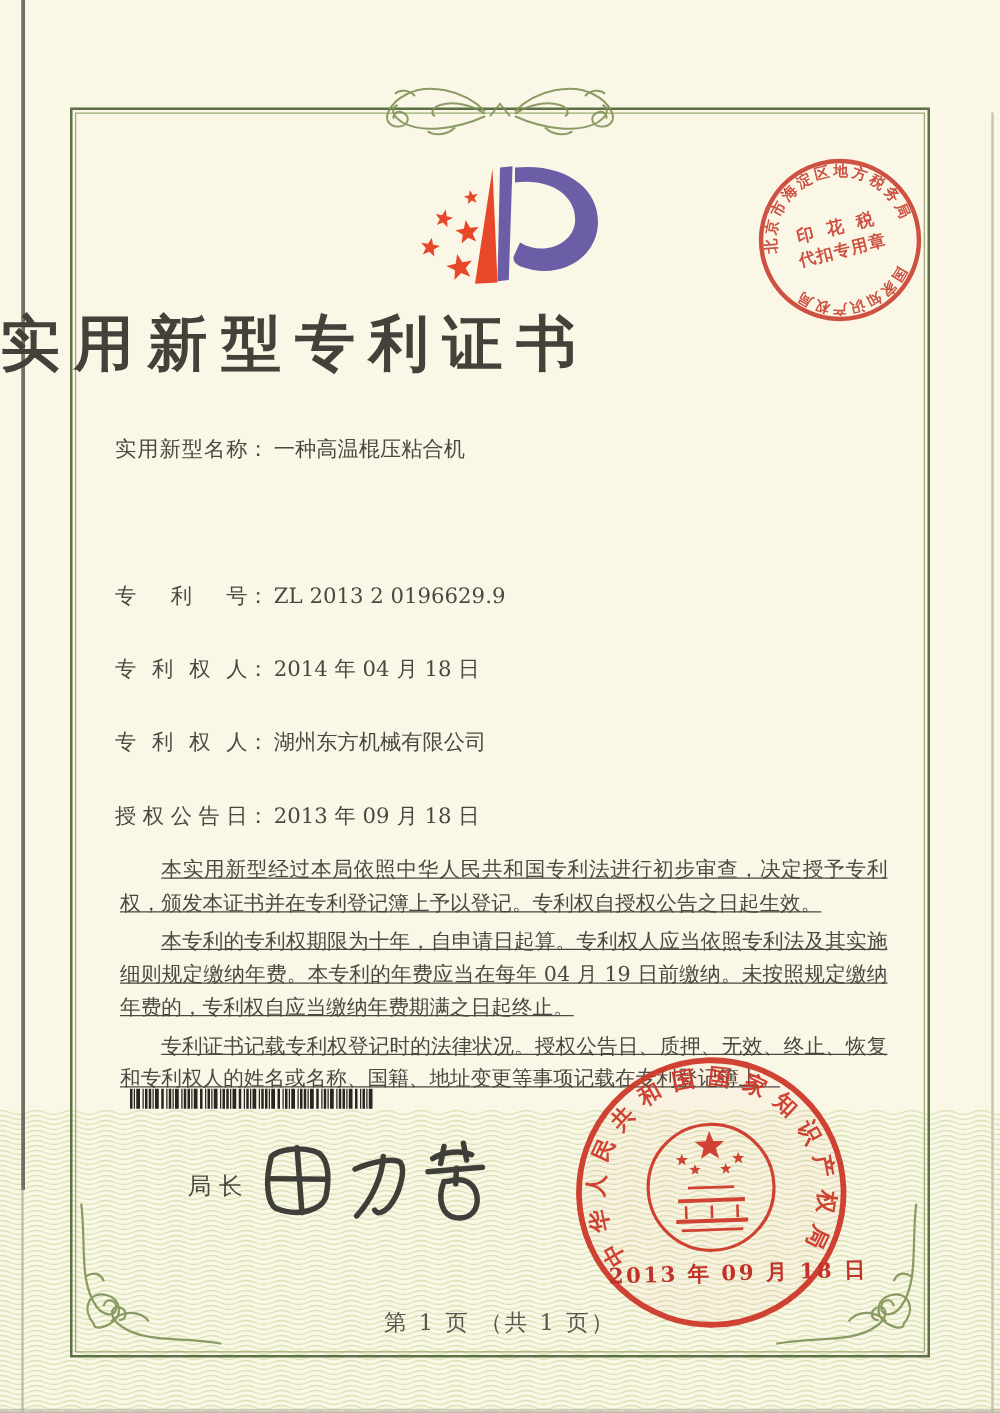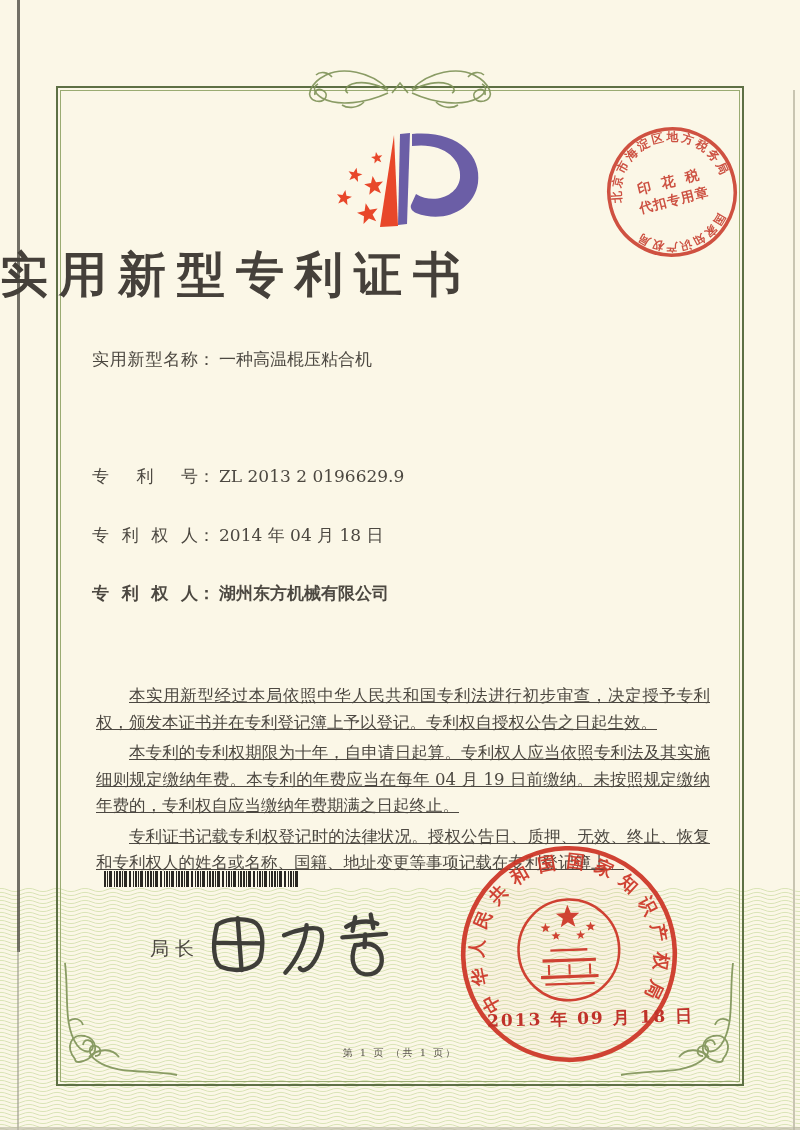--- a/index.html
+++ b/index.html
@@ -33,21 +33,21 @@
          text-align:justify;color:#4c4841;}
   .paras p{margin:4px;text-indent:2em;text-decoration:underline;}
   .barcode{left:104px;top:871px;width:204px;height:16px;z-index:4;font-size:0;white-space:nowrap;}
   .barcode i{display:inline-block;height:16px;background:#2a2722;}
   .director{left:150px;top:936px;font-size:19px;letter-spacing:6px;color:#4a463f;z-index:4;}
   .sig{left:203px;top:891px;width:198px;height:104px;z-index:4;transform:rotate(-2deg);}
   .sr{position:absolute;opacity:0;font-size:2px;pointer-events:none;}
   .seal{left:456px;top:841px;width:226px;height:226px;z-index:5;opacity:.93;transform:rotate(-2deg);}
   .sealdate{left:487px;top:1007px;font-size:17px;font-weight:600;letter-spacing:2px;
             color:#c0322a;z-index:6;transform:rotate(-1.5deg);white-space:nowrap;}
-  .footer{left:0;width:800px;top:1046px;text-align:center;font-size:10px;letter-spacing:2px;
+  .footer{left:0;width:800px;top:1046px;text-align:center;font-size:18px;letter-spacing:2px;
           color:#5a564e;z-index:4;}
 </style>
 </head>
 <body>
 
 <div class="page">
 
   <div class="abs edge-l"></div>
   <div class="abs edge-l2"></div>
   <div class="abs edge-r"></div>
@@ -181,21 +181,22 @@
       <textPath href="#txBot" startOffset="50%" text-anchor="middle">国家知识产权局</textPath>
     </text>
   </svg>
 
   <div class="abs title">实用新型专利证书</div>
 
   <div class="abs fields">
       <div class="frow" style="top: 0px;"><span class="flabel">实用新型名称</span><span class="fcolon">：</span><span>一种高温棍压粘合机</span></div>
       <div class="frow" style="top: 117.2px;"><span class="flabel">专利号</span><span class="fcolon">：</span><span>ZL 2013 2 0196629.9</span></div>
       <div class="frow" style="top: 175.8px;"><span class="flabel">专利权人</span><span class="fcolon">：</span><span>2014 年 04 月 18 日</span></div>
-      <div class="frow" style="top: 234.4px; font-weight: bold;"><span class="flabel">专利权人</span><span class="fcolon">：</span><span>湖州东方机械有限公司</span></div>
+      <div class="frow" style="top: 234.4px;"><span class="flabel">专利权人</span><span class="fcolon">：</span><span>湖州东方机械有限公司</span></div>
+      <div class="frow" style="top: 293px;"><span class="flabel">授权公告日</span><span class="fcolon">：</span><span>2013 年 09 月 18 日</span></div>
     </div>
 
   <div class="abs paras">
       <p>本实用新型经过本局依照中华人民共和国专利法进行初步审查，决定授予专利权，颁发本证书并在专利登记簿上予以登记。专利权自授权公告之日起生效。</p>
       <p>本专利的专利权期限为十年，自申请日起算。专利权人应当依照专利法及其实施细则规定缴纳年费。本专利的年费应当在每年 04 月 19 日前缴纳。未按照规定缴纳年费的，专利权自应当缴纳年费期满之日起终止。</p>
       <p>专利证书记载专利权登记时的法律状况。授权公告日、质押、无效、终止、恢复和专利权人的姓名或名称、国籍、地址变更等事项记载在专利登记簿上。</p>
     </div>
 
   <div class="abs barcode"><i style="width: 2px; margin-right: 1px;"></i><i style="width: 1px; margin-right: 1px;"></i><i style="width: 3px; margin-right: 2px;"></i><i style="width: 1px; margin-right: 1px;"></i><i style="width: 2px; margin-right: 1px;"></i><i style="width: 2px; margin-right: 1px;"></i><i style="width: 1px; margin-right: 1px;"></i><i style="width: 3px; margin-right: 2px;"></i><i style="width: 2px; margin-right: 2px;"></i><i style="width: 1px; margin-right: 1px;"></i><i style="width: 2px; margin-right: 1px;"></i><i style="width: 1px; margin-right: 1px;"></i><i style="width: 3px; margin-right: 2px;"></i><i style="width: 1px; margin-right: 1px;"></i><i style="width: 2px; margin-right: 1px;"></i><i style="width: 2px; margin-right: 1px;"></i><i style="width: 1px; margin-right: 1px;"></i><i style="width: 3px; margin-right: 2px;"></i><i style="width: 2px; margin-right: 2px;"></i><i style="width: 1px; margin-right: 1px;"></i><i style="width: 2px; margin-right: 1px;"></i><i style="width: 1px; margin-right: 1px;"></i><i style="width: 3px; margin-right: 2px;"></i><i style="width: 1px; margin-right: 1px;"></i><i style="width: 2px; margin-right: 1px;"></i><i style="width: 2px; margin-right: 1px;"></i><i style="width: 1px; margin-right: 1px;"></i><i style="width: 3px; margin-right: 2px;"></i><i style="width: 2px; margin-right: 2px;"></i><i style="width: 1px; margin-right: 1px;"></i><i style="width: 2px; margin-right: 1px;"></i><i style="width: 1px; margin-right: 1px;"></i><i style="width: 3px; margin-right: 2px;"></i><i style="width: 1px; margin-right: 1px;"></i><i style="width: 2px; margin-right: 1px;"></i><i style="width: 2px; margin-right: 1px;"></i><i style="width: 1px; margin-right: 1px;"></i><i style="width: 3px; margin-right: 2px;"></i><i style="width: 2px; margin-right: 2px;"></i><i style="width: 1px; margin-right: 1px;"></i><i style="width: 2px; margin-right: 1px;"></i><i style="width: 1px; margin-right: 1px;"></i><i style="width: 3px; margin-right: 2px;"></i><i style="width: 1px; margin-right: 1px;"></i><i style="width: 2px; margin-right: 1px;"></i><i style="width: 2px; margin-right: 1px;"></i><i style="width: 1px; margin-right: 1px;"></i><i style="width: 3px; margin-right: 2px;"></i><i style="width: 2px; margin-right: 2px;"></i><i style="width: 1px; margin-right: 1px;"></i><i style="width: 2px; margin-right: 1px;"></i><i style="width: 1px; margin-right: 1px;"></i><i style="width: 3px; margin-right: 2px;"></i><i style="width: 1px; margin-right: 1px;"></i><i style="width: 2px; margin-right: 1px;"></i><i style="width: 2px; margin-right: 1px;"></i><i style="width: 1px; margin-right: 1px;"></i><i style="width: 3px; margin-right: 2px;"></i><i style="width: 2px; margin-right: 2px;"></i><i style="width: 1px; margin-right: 1px;"></i><i style="width: 2px; margin-right: 1px;"></i><i style="width: 1px; margin-right: 1px;"></i><i style="width: 3px; margin-right: 2px;"></i></div>
 

